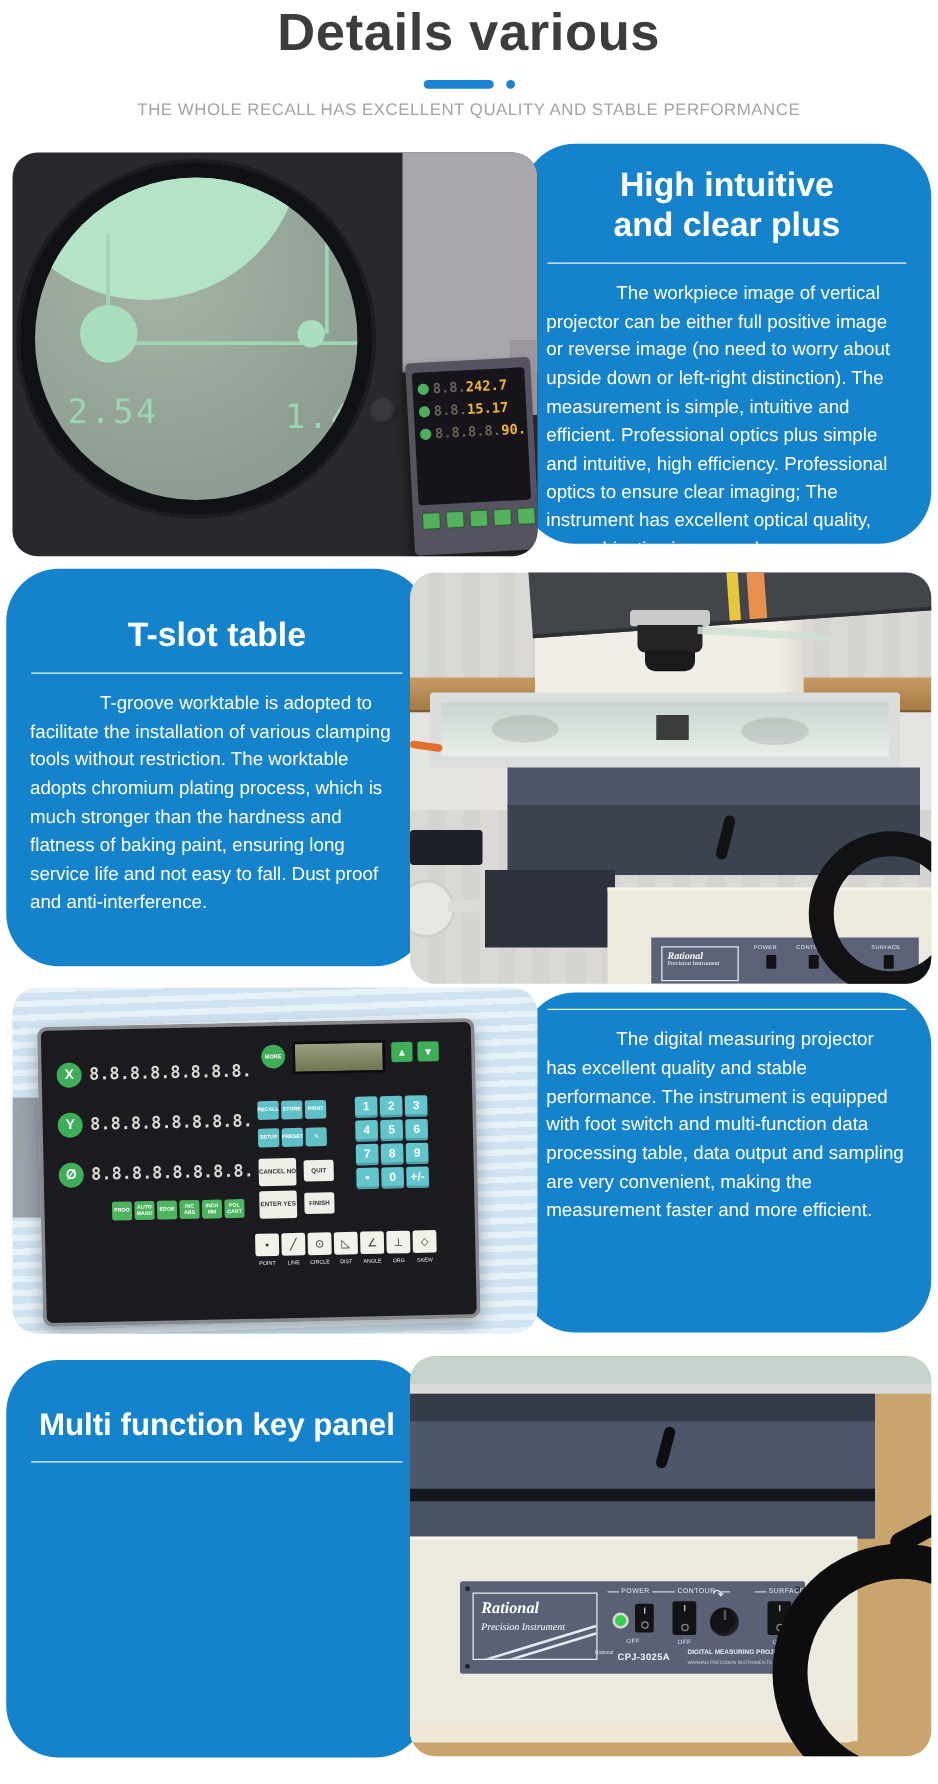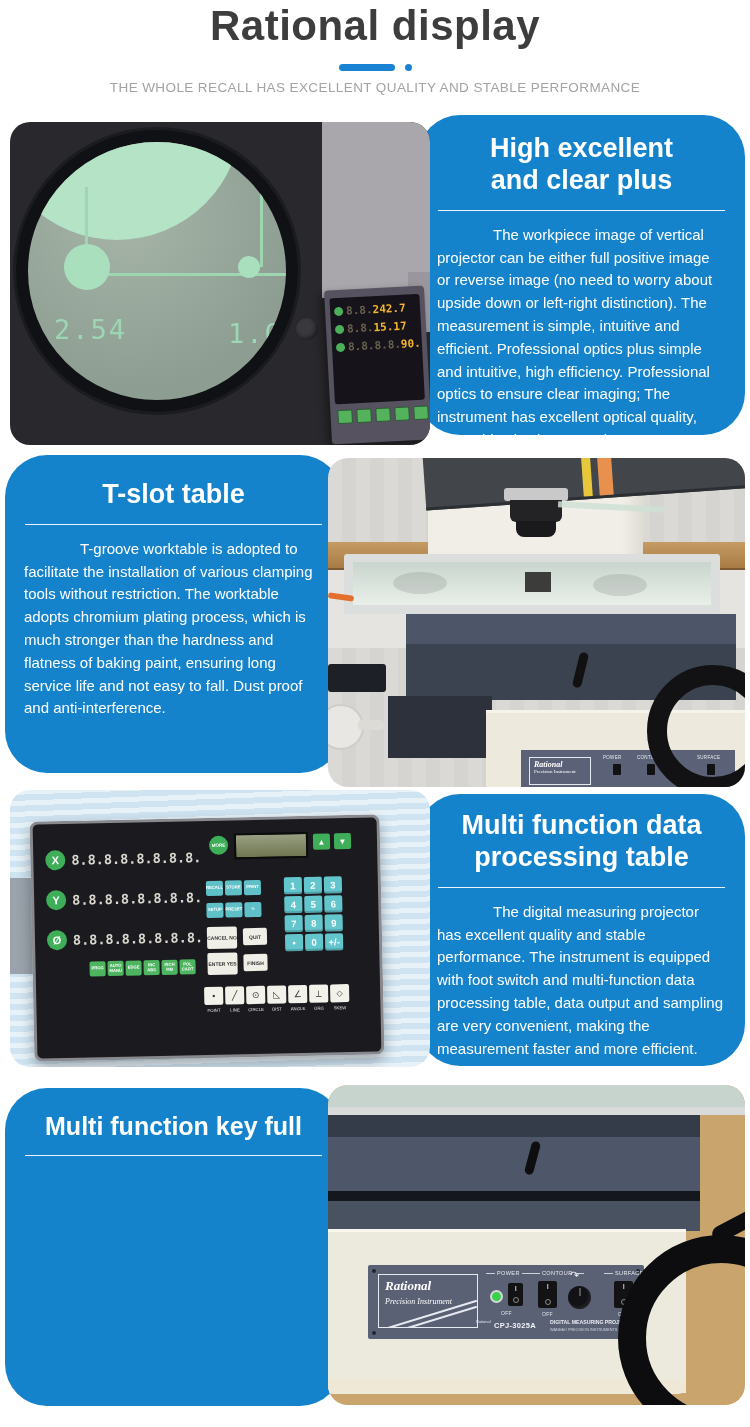--- a/index.html
+++ b/index.html
@@ -15,21 +15,21 @@
   .hd-line{width:56px;height:7px;border-radius:4px;background:#1a82d2;}
   .hd-dot{width:7px;height:7px;border-radius:50%;background:#1a82d2;}
   .hd-sub{position:absolute;top:80px;left:0;width:100%;text-align:center;
           font-size:13.5px;color:#a3a3a3;letter-spacing:0.4px;}
 
   
   .sec{position:absolute;left:0;width:750px;}
   .bluepanel{position:absolute;background:#1583cb;border-radius:42px;color:#fff;z-index:1;}
   .bp-head{margin:0;padding-top:18px;text-align:center;font-size:27px;font-weight:bold;
            line-height:1.18;color:#fff;}
-  .bp-head.single{padding-top:24px;}
+  .bp-head.single{padding-top:38px;}
   .wline{height:1px;background:rgba(255,255,255,0.92);margin:13px 20px 13px 20px;}
   .bp-body{margin:0;padding:0 19px;font-size:15px;line-height:1.52;text-indent:56px;
            color:#fff;}
   .photo{position:absolute;border-radius:20px;overflow:hidden;z-index:2;}
 
   
   .p1{background:#29282c;}
   .p1 .wall{left:312px;top:0;width:108px;height:176px;background:#a9a7ac;}
   .p1 .wall2{left:398px;top:150px;width:22px;height:60px;background:#99979d;}
   .scr{left:6px;top:8px;width:258px;height:258px;border-radius:50%;
@@ -194,45 +194,45 @@
   .wheel4{left:290px;top:150px;width:150px;height:150px;border-radius:50%;
           border:28px solid #0d0d0f;background:transparent;}
   .whandle{left:382px;top:132px;width:54px;height:16px;background:#0d0d0f;border-radius:8px;
            transform:rotate(-28deg);}
 </style>
 </head>
 <body>
 
 <div class="page">
 
-  <div class="hd-title">Rational display</div>
+  <div class="hd-title">Details various</div>
   <div class="hd-div">
     <span class="hd-line"></span>
     <span class="hd-dot"></span>
   </div>
   <div class="hd-sub">THE WHOLE RECALL HAS EXCELLENT QUALITY AND STABLE PERFORMANCE</div>
 
   <div class="sec" style="top:115px;height:335px;">
     <div class="bluepanel" style="left:418px;top:0;width:327px;height:320px;">
-      <h2 class="bp-head"><span>High excellent</span><br><span>and clear plus</span></h2>
+      <h2 class="bp-head"><span>High intuitive</span><br><span>and clear plus</span></h2>
       <div class="wline"></div>
       <p class="bp-body">The workpiece image of vertical projector can be either full positive image or reverse image (no need to worry about upside down or left-right distinction). The measurement is simple, intuitive and efficient. Professional optics plus simple and intuitive, high efficiency. Professional optics to ensure clear imaging; The instrument has excellent optical quality, clear objective image and</p>
     </div>
     <div class="photo p1" style="left:10px;top:7px;width:420px;height:323px;">
       <div class="a wall"></div>
       <div class="a wall2"></div>
       <div class="scr">
         <div class="glow"></div>
         <div class="vl" style="left:57px;top:45px;height:62px;"></div>
         <div class="vl" style="left:232px;top:50px;height:75px;"></div>
         <div class="hl"></div>
         <div class="dot" style="left:36px;top:102px;width:46px;height:46px;"></div>
         <div class="dot" style="left:210px;top:114px;width:22px;height:22px;"></div>
         <div class="rd" style="left:26px;top:172px;">2.54</div>
-        <div class="rd" style="left:200px;top:176px;">1.0</div>
+        <div class="rd" style="left:200px;top:176px;">1.4</div>
       </div>
       <div class="a knob1"></div>
       <div class="a dro1">
         <div class="dro1scr">
           <div class="drow">
             <i class="gdot"></i>
             <span class="seg"><span class="dim">8.8.</span><span class="lit">242.7</span></span>
           </div>
           <div class="drow">
             <i class="gdot"></i>
@@ -300,21 +300,20 @@
       <div class="a clamp"></div>
       <div class="a handle"></div>
       <div class="a stem"></div>
       <div class="a wheel"></div>
       <div class="a cable"></div>
     </div>
   </div>
 
   <div class="sec" style="top:790px;height:282px;">
     <div class="bluepanel" style="left:418px;top:4px;width:327px;height:272px;">
-      <h2 class="bp-head" style="padding-top:16px;"><span>Multi function data</span><br><span>processing table</span></h2>
       <div class="wline"></div>
       <p class="bp-body">The digital measuring projector has excellent quality and stable performance. The instrument is equipped with foot switch and multi-function data processing table, data output and sampling are very convenient, making the measurement faster and more efficient.</p>
     </div>
     <div class="photo p3" style="left:10px;top:0;width:420px;height:277px;">
       <div class="a bracket"></div>
       <div class="a cab1"></div>
       <div class="a cab2"></div>
       <div class="a panel3">
         <div class="axrow" style="top:26px;">
           <span class="axc">X</span>
@@ -387,21 +386,21 @@
           <span>ANGLE</span>
           <span>ORG</span>
           <span>SKEW</span>
         </div>
       </div>
     </div>
   </div>
 
   <div class="sec" style="top:1080px;height:330px;">
     <div class="bluepanel" style="left:5px;top:8px;width:337px;height:318px;">
-      <h2 class="bp-head single" style="font-size:25px;"><span>Multi function key full</span></h2>
+      <h2 class="bp-head single" style="font-size:25px;"><span>Multi function key panel</span></h2>
       <div class="wline"></div>
     </div>
     <div class="photo p4" style="left:328px;top:5px;width:417px;height:320px;">
       <div class="a glassTop"></div>
       <div class="a silver"></div>
       <div class="a st1"></div>
       <div class="a st2"></div>
       <div class="a lev"></div>
       <div class="a slot"></div>
       <div class="a st3"></div>

